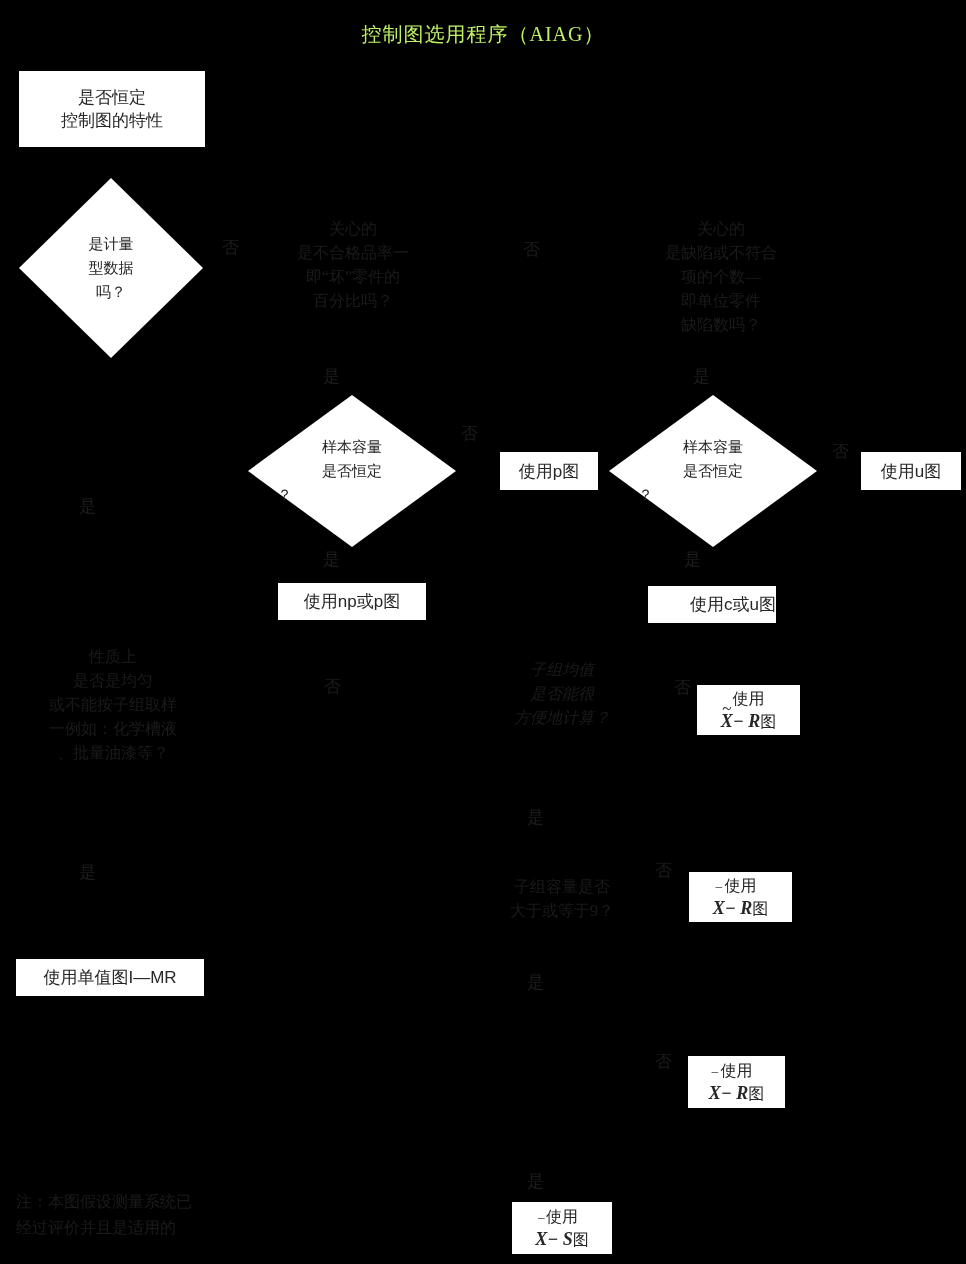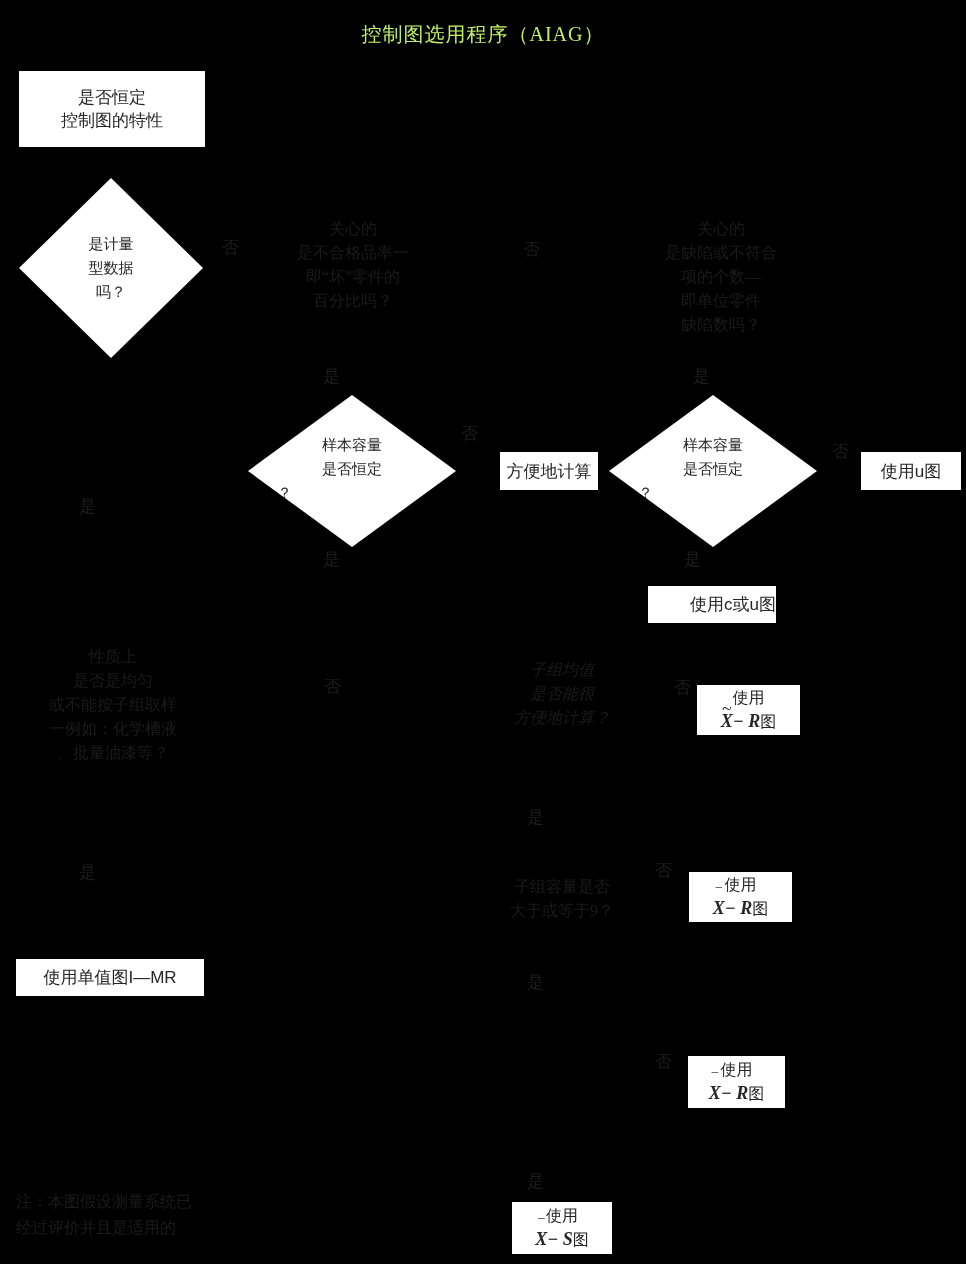--- a/index.html
+++ b/index.html
@@ -40,21 +40,21 @@
     -webkit-clip-path:polygon(50% 0,100% 50%,50% 100%,0 50%);
     clip-path:polygon(50% 0,100% 50%,50% 100%,0 50%);
   }
   .diamond .dtext{
     position:absolute;left:0;top:0;width:100%;height:100%;
     display:flex;flex-direction:column;align-items:center;justify-content:center;
     color:#262626;text-align:center;
     font-family:"Liberation Serif","DejaVu Serif",serif;
     font-size:15px;line-height:24px;
   }
-  .diamond .dtext.sans{font-family:Liberation Mono, monospace;}
+  .diamond .dtext.sans{font-family:Liberation Sans, sans-serif;}
   .diamond .dtext span{display:block;white-space:nowrap;}
   .diamond .dtext .qmk{align-self:flex-start;margin-left:14%;}
 
   
   .qtext{
     position:absolute;color:#1b1b1b;text-align:center;
     font-family:"Liberation Serif","DejaVu Serif",serif;
     font-size:16px;line-height:24px;white-space:pre-line;
   }
 
@@ -81,21 +81,21 @@
   .acc{position:relative;display:inline-block;}
   .acc > .mk{
     position:absolute;left:0;right:0;top:-0.62em;
     text-align:center;font-style:normal;font-weight:normal;
     font-size:0.95em;line-height:1;
   }
   .fml-line{display:block;margin-top:2px;}
   .hanzi{font-style:normal;font-weight:normal;
          font-family:"Liberation Sans","DejaVu Sans",sans-serif;font-size:16px;}
   .stack{display:flex;flex-direction:column;align-items:center;justify-content:center;line-height:20px;}
-  .stack .use{font-family:Liberation Mono, monospace;font-size:16px;color:#262626;}
+  .stack .use{font-family:Liberation Serif, serif;font-size:16px;color:#262626;}
 </style>
 </head>
 <body>
 
 <div id="canvas">
 
   <div class="title">控制图选用程序（AIAG）</div>
 
   <div class="box" style="left:19px;top:71px;width:186px;height:76px;flex-direction:column;">
     <span>是否恒定</span>
@@ -135,21 +135,21 @@
     <div class="dtext sans">
       <span>样本容量</span>
       <span>是否恒定</span>
       <span class="qmk">？</span>
     </div>
   </div>
 
   <div class="branch" style="left:461px;top:424px;">否</div>
 
   <div class="box" style="left:500px;top:452px;width:98px;height:38px;">
-    <span>方便地计算</span>
+    <span>使用p图</span>
   </div>
 
   <div class="diamond" style="left:609px;top:395px;width:208px;height:152px;">
     <div class="shape"></div>
     <div class="dtext sans">
       <span>样本容量</span>
       <span>是否恒定</span>
       <span class="qmk">？</span>
     </div>
   </div>
@@ -157,20 +157,23 @@
   <div class="branch" style="left:832px;top:442px;">否</div>
 
   <div class="box" style="left:861px;top:452px;width:100px;height:38px;align-items:center;">
     <span>使用u图</span>
   </div>
 
   <div class="branch" style="left:323px;top:550px;">是</div>
 
   <div class="branch" style="left:684px;top:550px;">是</div>
 
+  <div class="box" style="left:278px;top:583px;width:148px;height:37px;">
+    <span>使用np或p图</span>
+  </div>
 
   <div class="box" style="left:648px;top:586px;width:128px;height:37px;justify-content:flex-end;">
     <span>使用c或u图</span>
   </div>
 
   <div class="branch" style="left:79px;top:497px;">是</div>
 
   <div class="qtext" style="left:18px;top:645px;width:190px;">性质上
 是否是均匀
 或不能按子组取样

